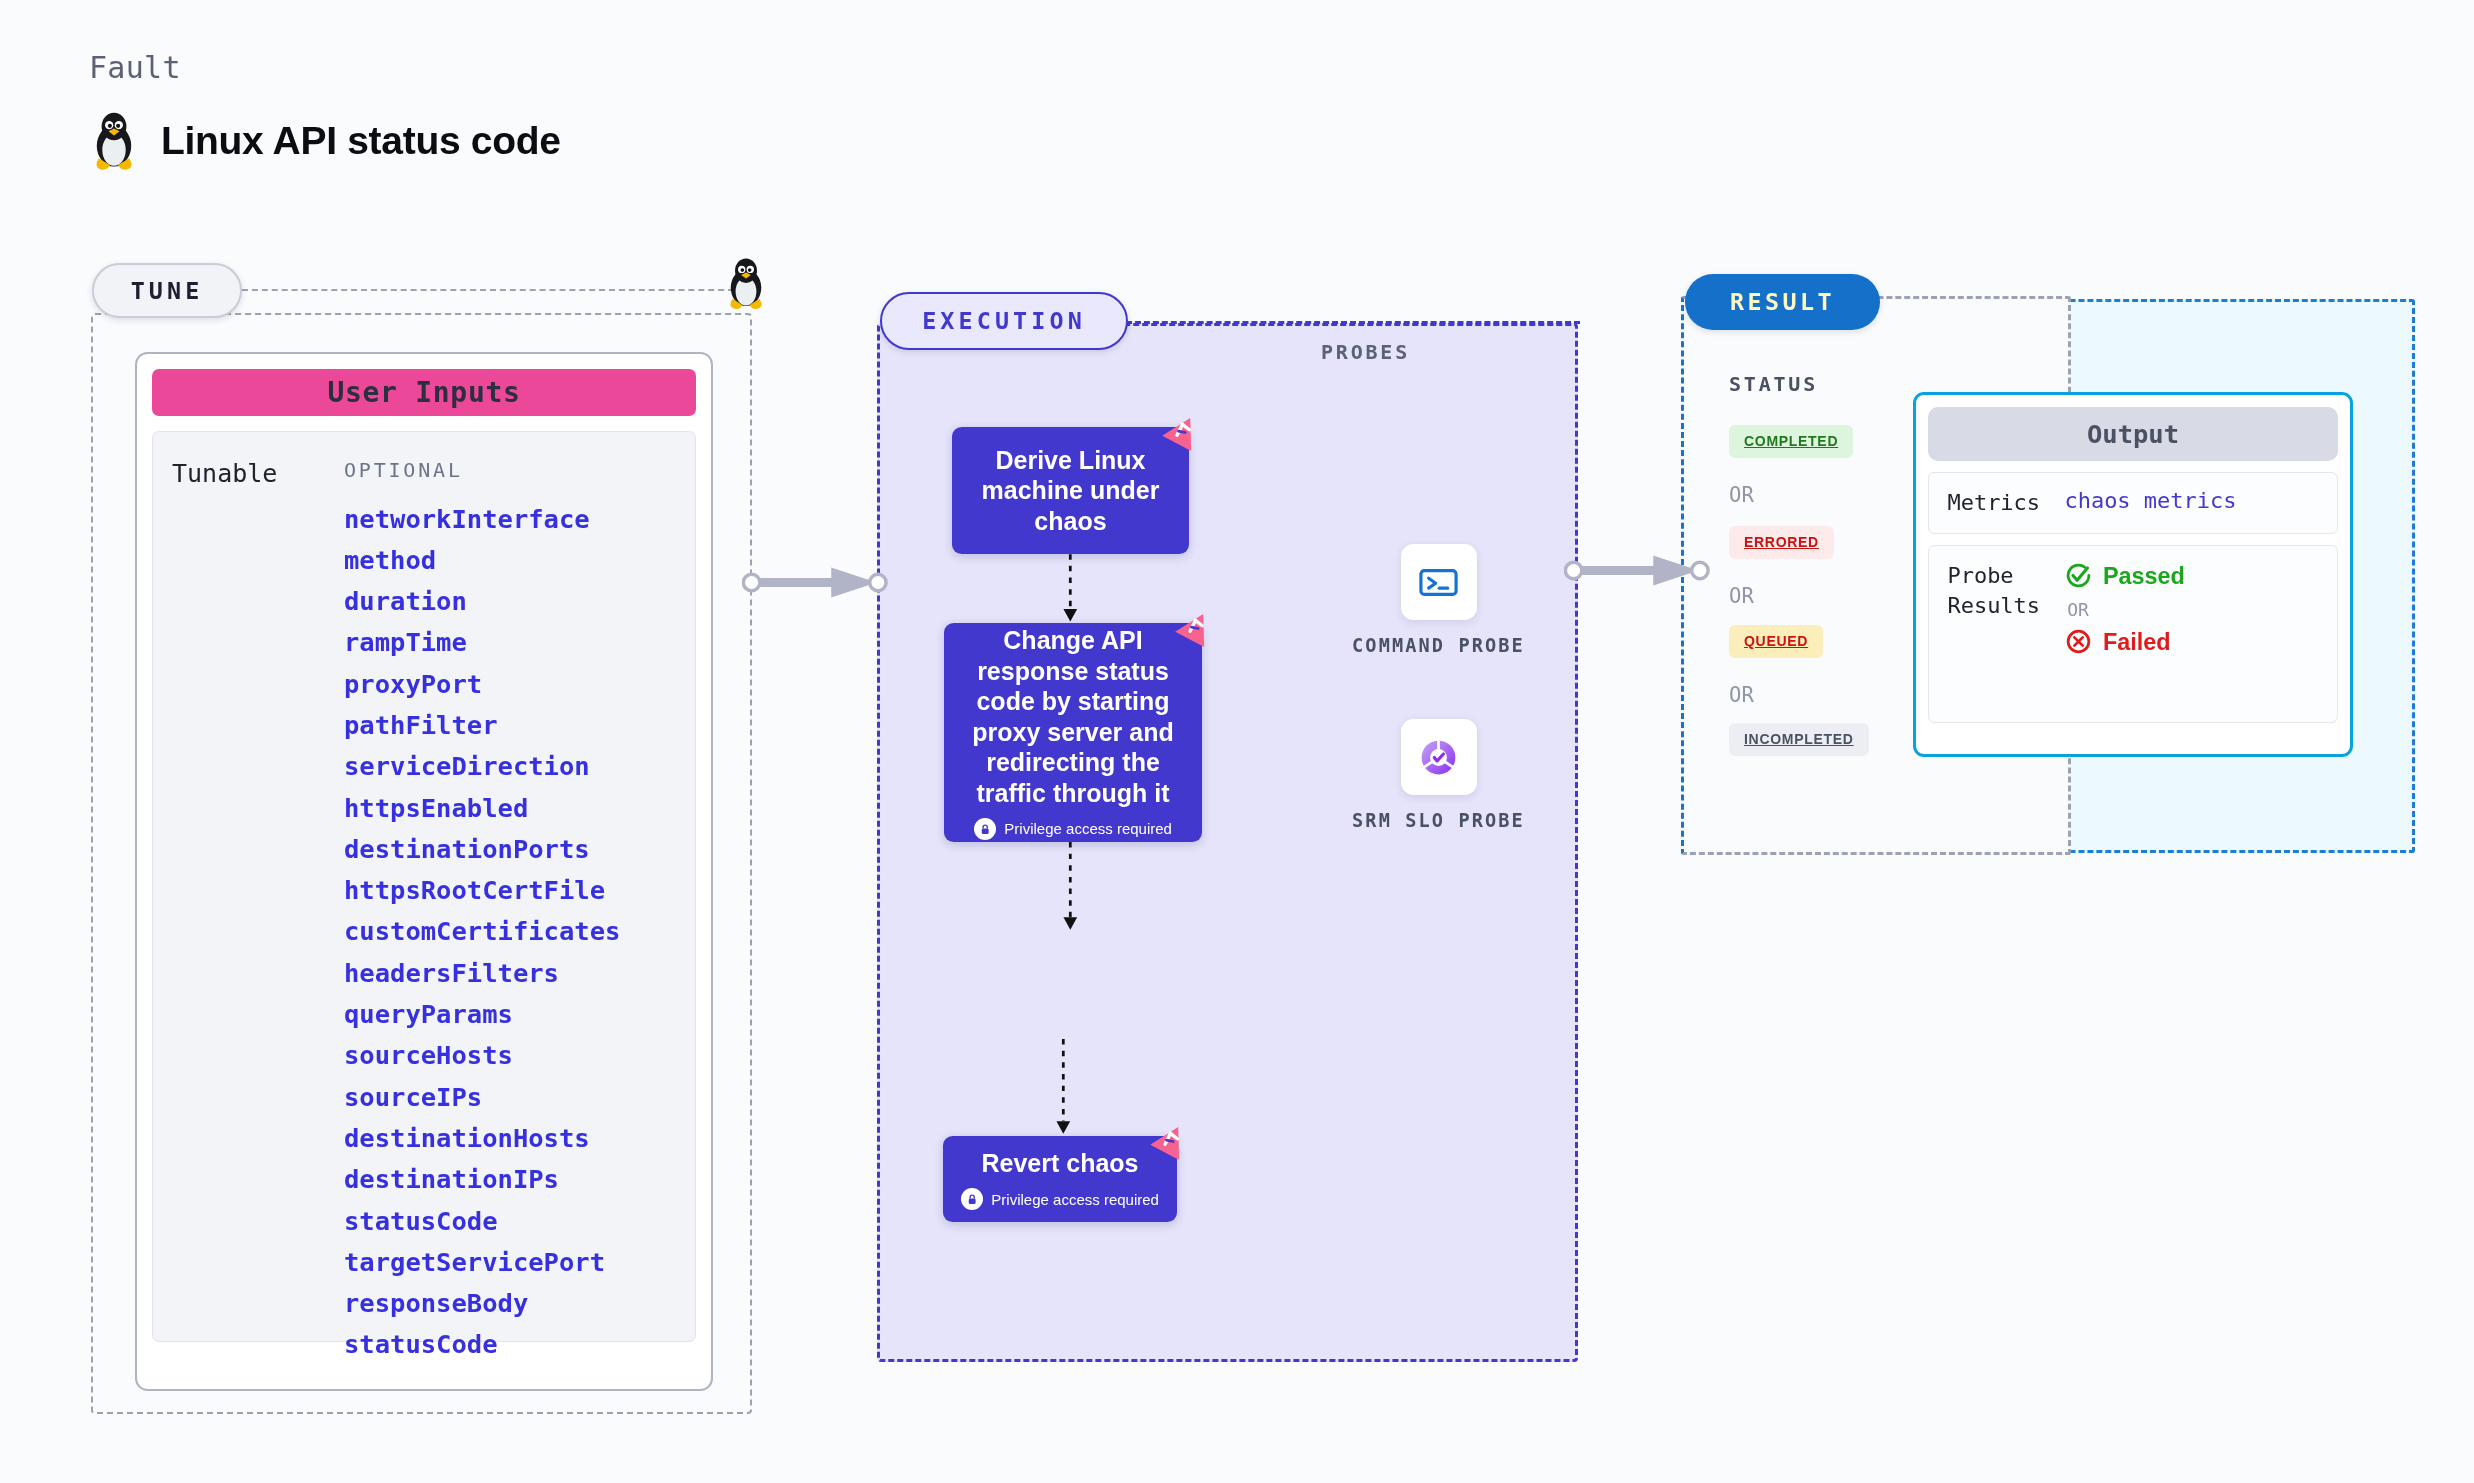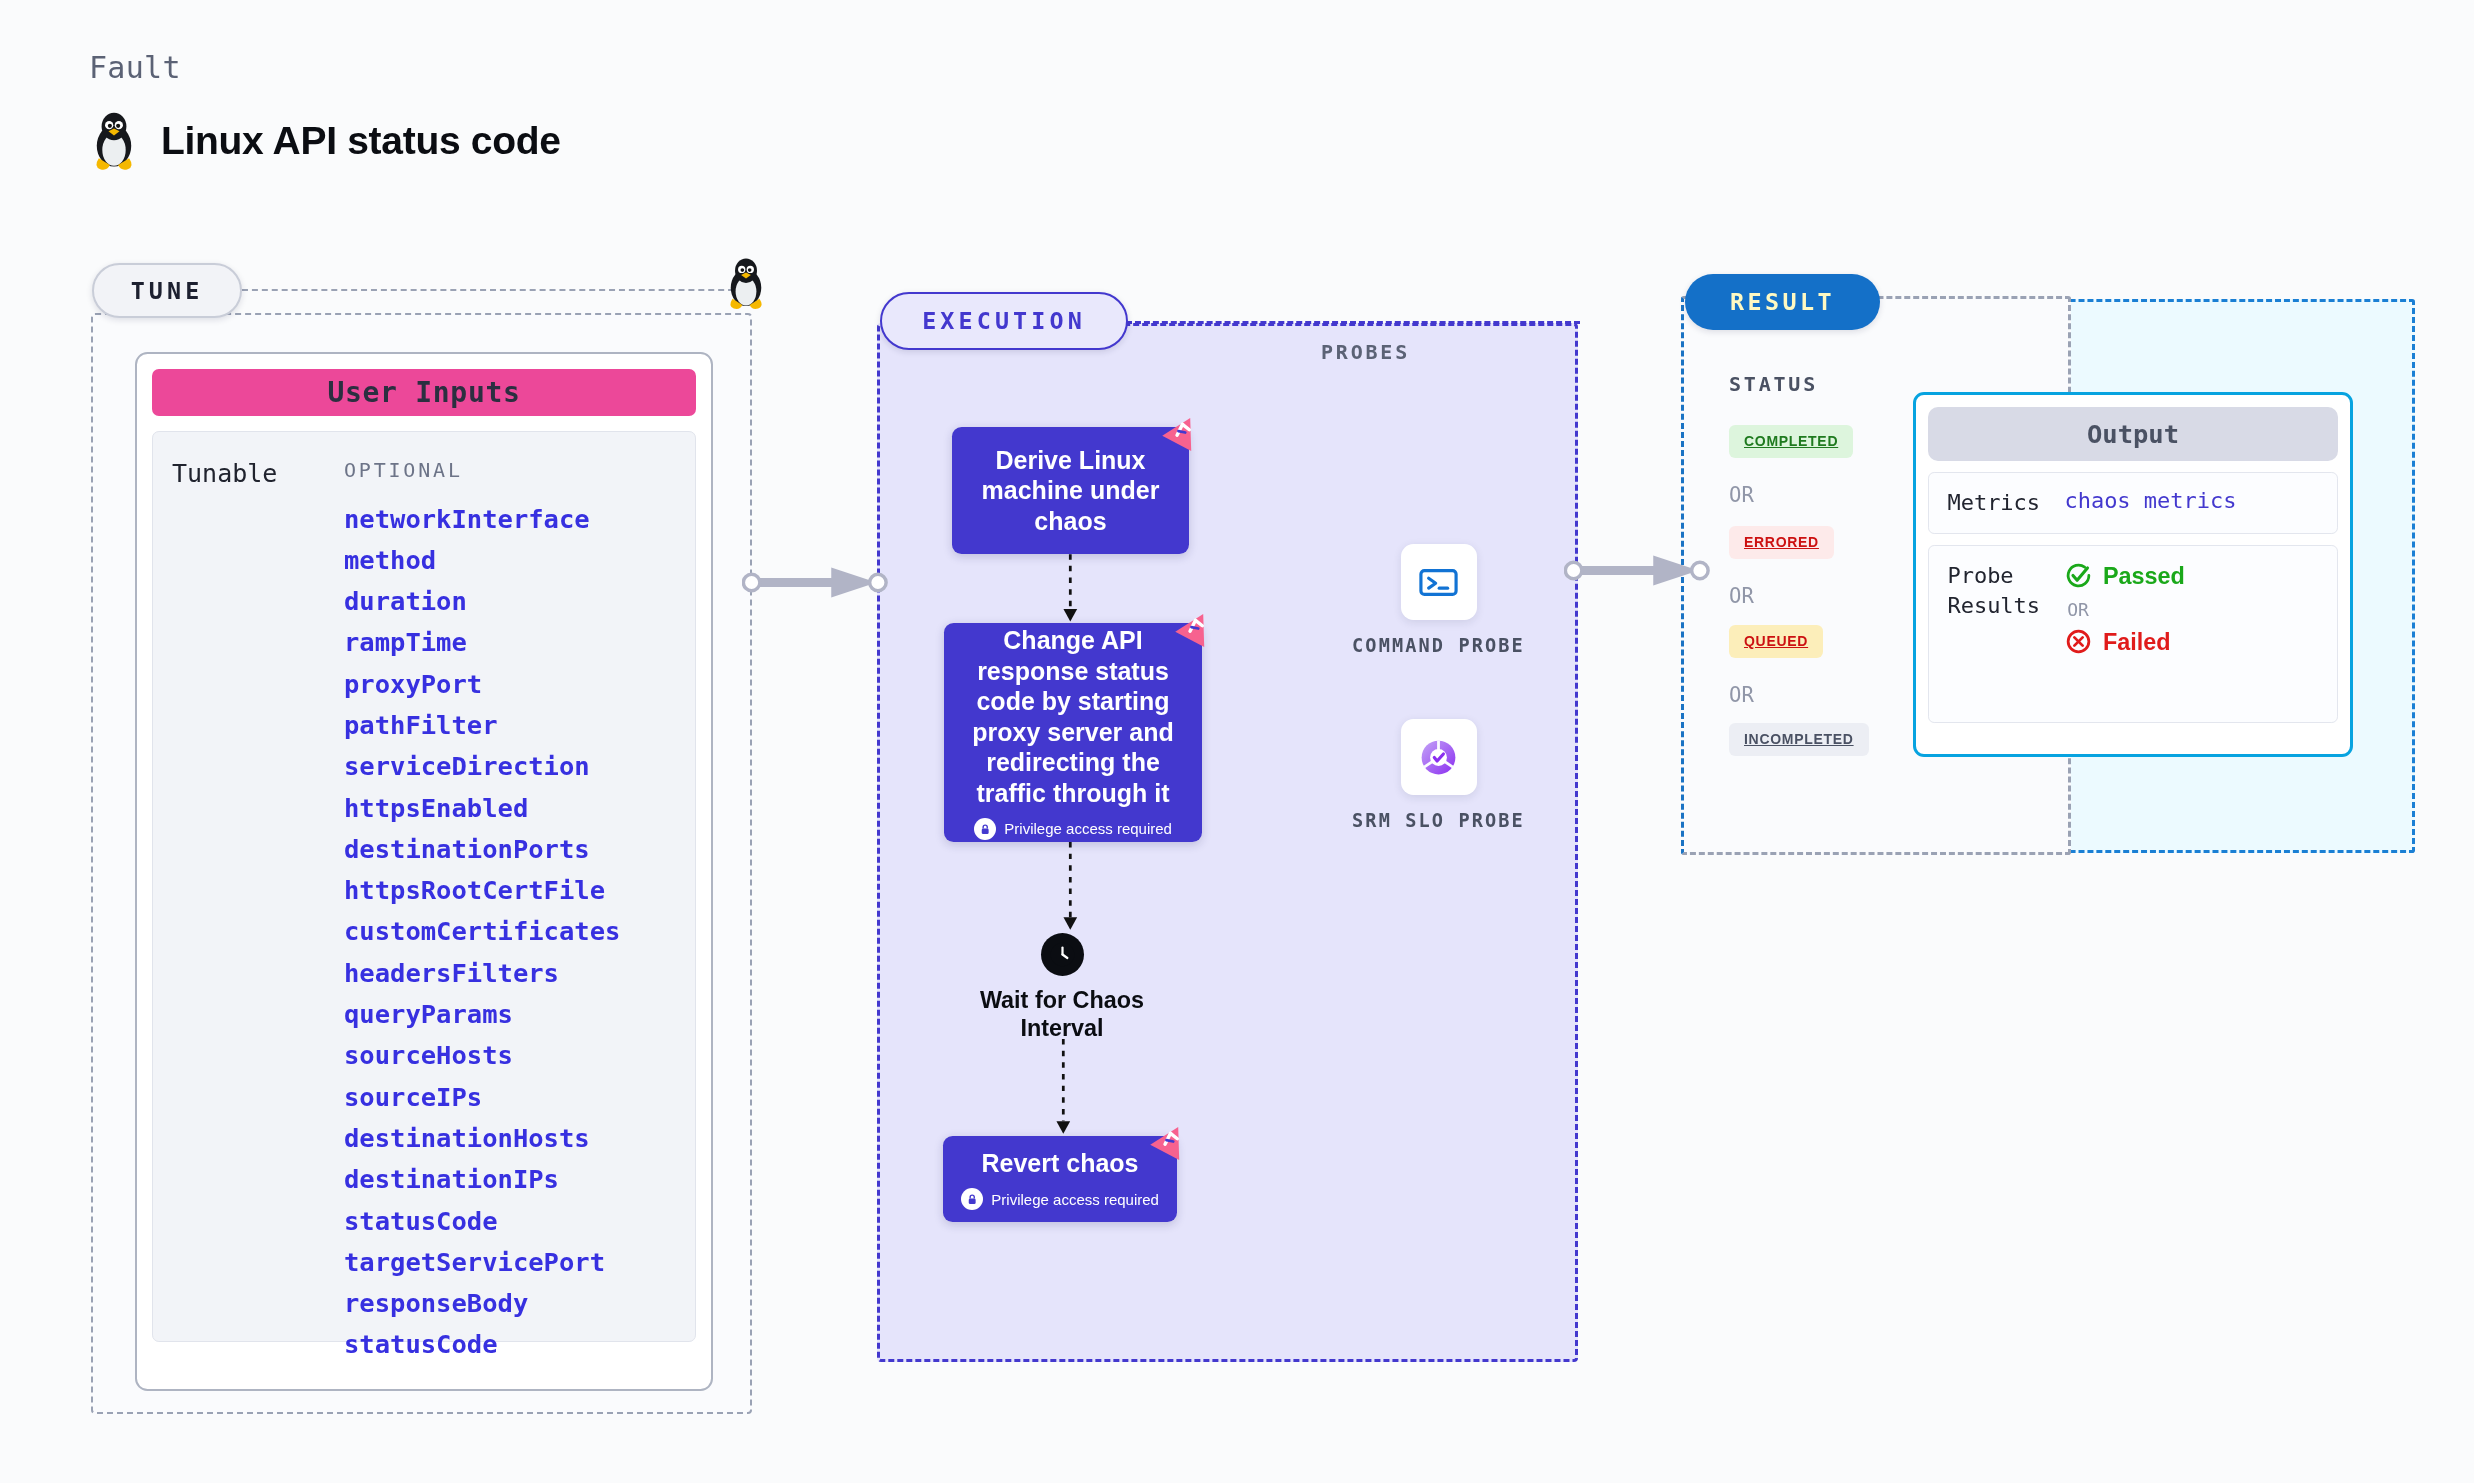--- a/index.html
+++ b/index.html
@@ -372,30 +372,20 @@
     </div>
   </div>
 
   <div class="arrow-v" style="left:1060px; top:842px;">
     <svg width="20.6" height="89" viewBox="0 0 30 130">
       <line x1="15" y1="0" x2="15" y2="110" stroke="#111" stroke-width="4" stroke-dasharray="8 9"></line>
       <polygon points="5,110 25,110 15,128" fill="#111"></polygon>
     </svg>
   </div>
 
-  <div class="clock-node" style="left:959px; top:933px;">
-    <div class="clock-circle">
-      <svg width="25" height="25" viewBox="0 0 36 36">
-        <circle cx="18" cy="18" r="17" fill="#0b0d12"></circle>
-        <line x1="18" y1="18" x2="18" y2="8" stroke="#fff" stroke-width="3.2" stroke-linecap="round"></line>
-        <line x1="18" y1="18" x2="25" y2="23" stroke="#fff" stroke-width="3.2" stroke-linecap="round"></line>
-      </svg>
-    </div>
-    <div class="clock-label">Wait for Chaos Interval</div>
-  </div>
 
   <div class="arrow-v" style="left:1053px; top:1039px;">
     <svg width="20.6" height="96" viewBox="0 0 30 140">
       <line x1="15" y1="0" x2="15" y2="120" stroke="#111" stroke-width="4" stroke-dasharray="8 9"></line>
       <polygon points="5,120 25,120 15,138" fill="#111"></polygon>
     </svg>
   </div>
 
   <div class="node" style="left:943px; top:1136px; width:234px; height:86px;">
     <div class="corner-badge">

